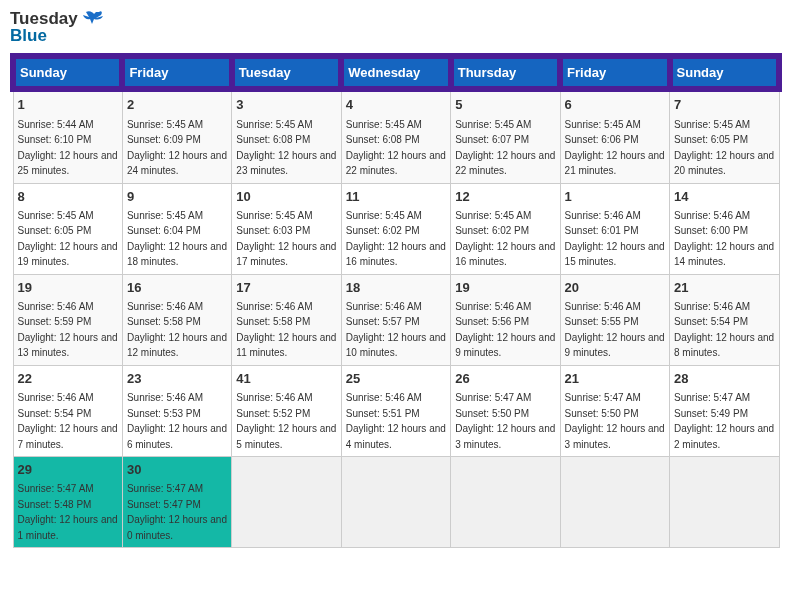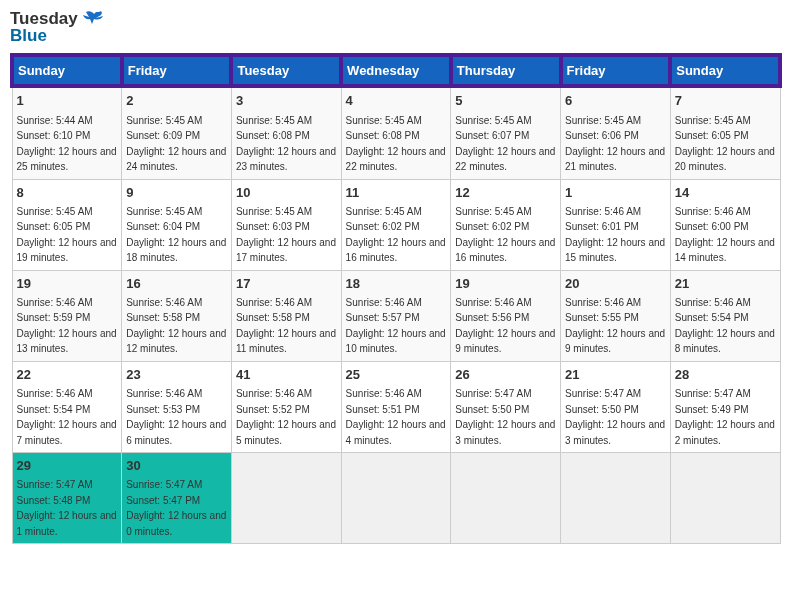--- a/index.html
+++ b/index.html
@@ -38,21 +38,21 @@
       border-collapse: collapse;
       font-size: 10.5px;
     }
     thead tr th {
       background-color: #1565c0;
       color: #fff;
       padding: 6px 4px;
       text-align: left;
       font-size: 13px;
       font-weight: bold;
-      border: 4px solid #4c1d95;
+      border: 6px solid #4c1d95;
     }
     tbody tr td {
       vertical-align: top;
       padding: 4px 4px;
       border: 1px solid #ccc;
       width: 14.28%;
       min-height: 80px;
       background: #fff;
       color: #333;
       line-height: 1.4;

